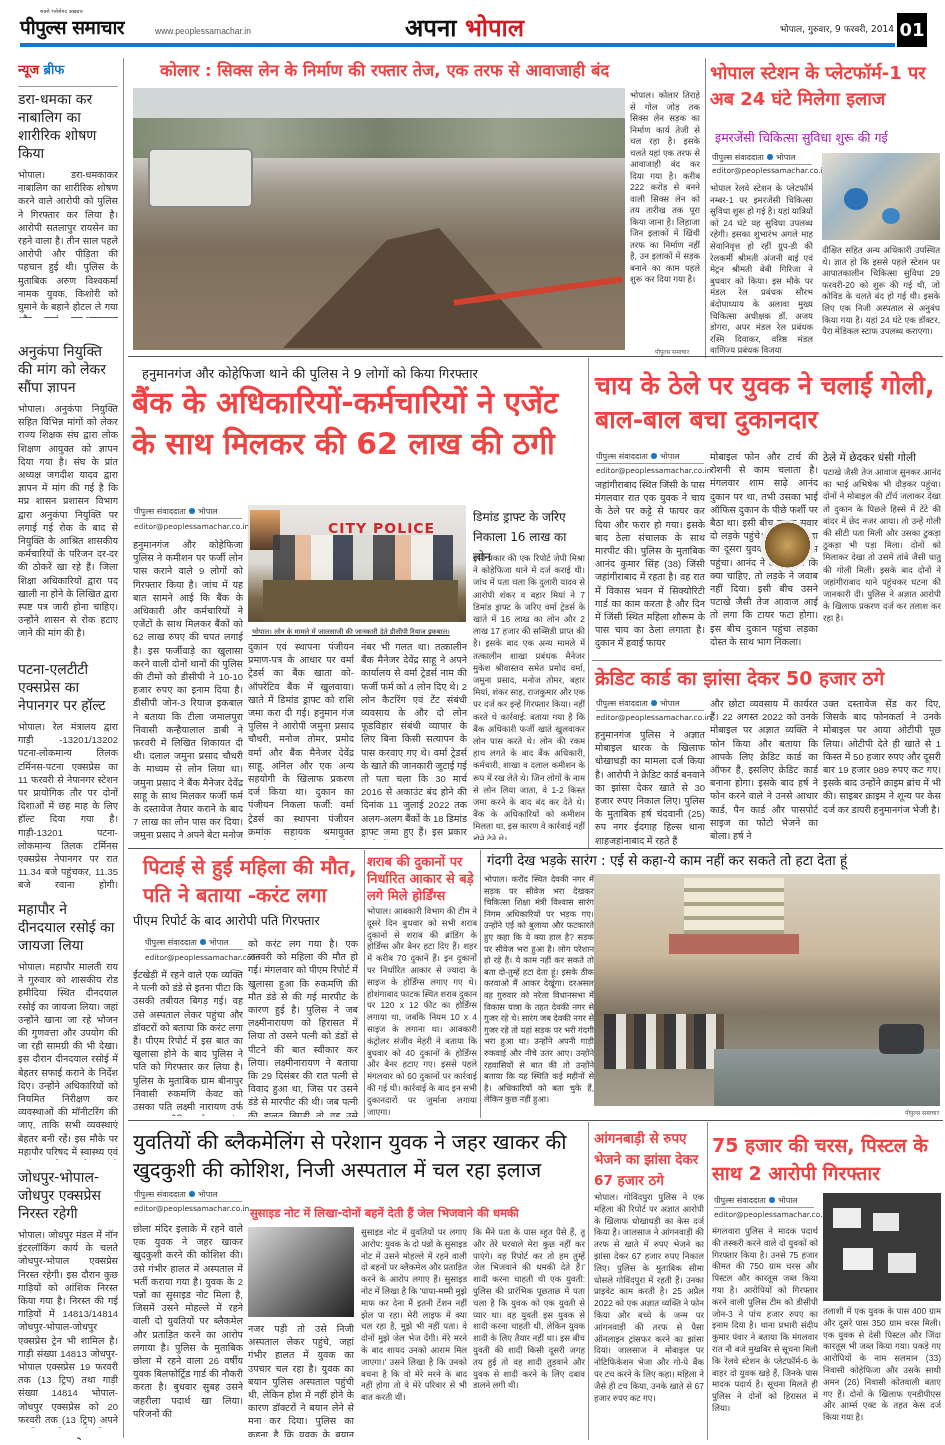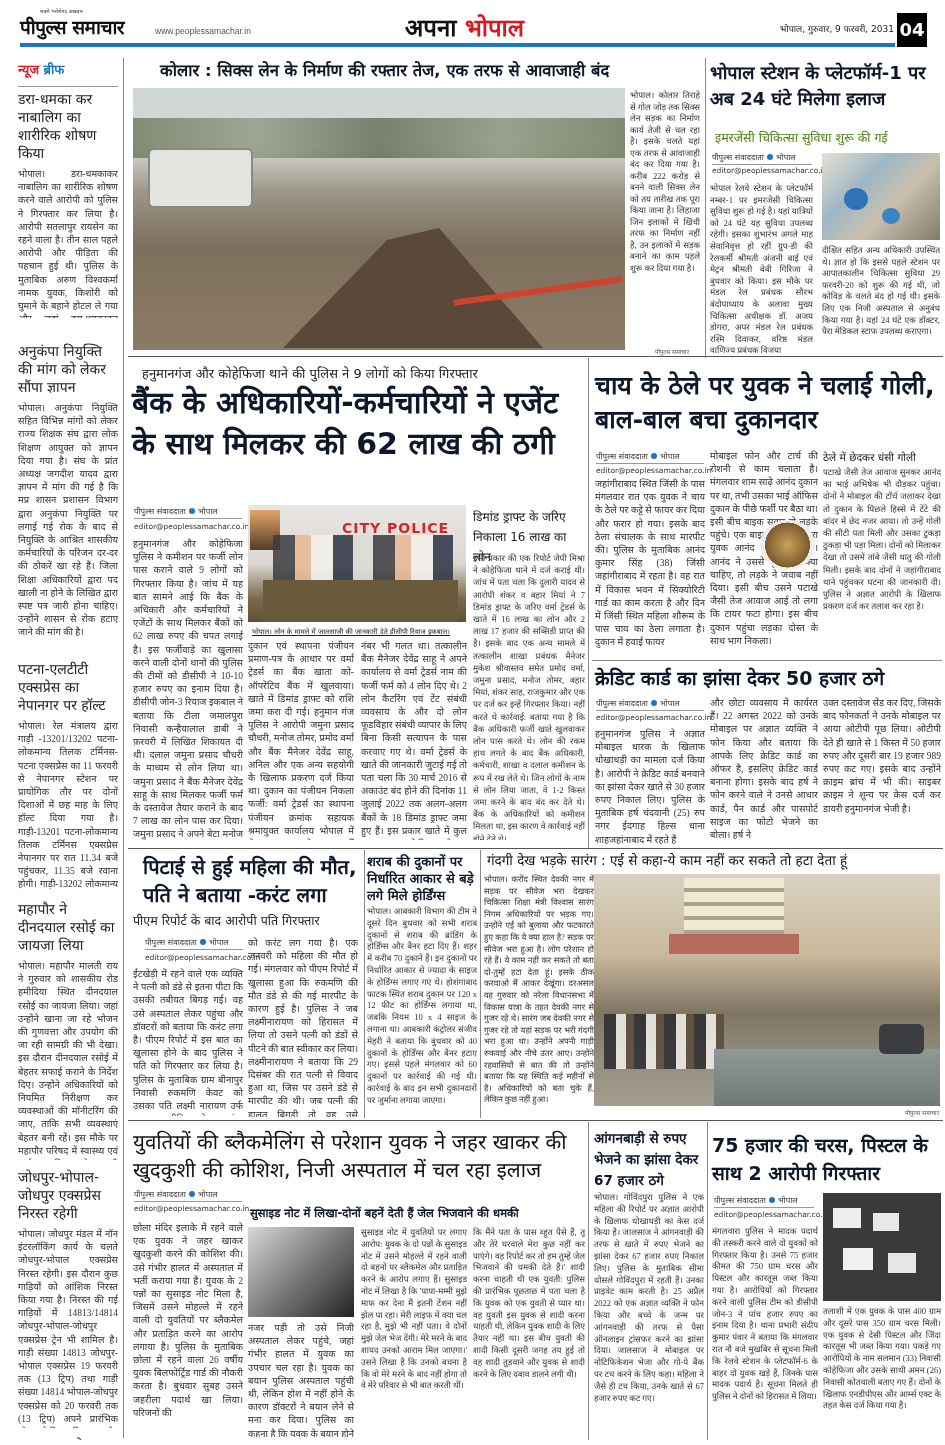--- a/index.html
+++ b/index.html
@@ -1,19 +1,19 @@
 <!DOCTYPE html>
 <html><head>
 <meta charset="utf-8">
 <style>
 *{box-sizing:border-box;margin:0;padding:0}
 body{width:945px;height:1445px;background:#fff;font-family:"DejaVu Sans",sans-serif;color:#222;overflow:hidden;position:relative}
 .abs{position:absolute}
-.body-text{font-size:9.5px;line-height:13.2px;text-align:justify;color:#333;overflow:hidden;font-family:Liberation Serif, serif}
-.hl{font-family:"DejaVu Sans",sans-serif;font-weight:bold;color:#0f172a;line-height:1.18}
+.body-text{font-size:9.5px;line-height:13.2px;text-align:justify;color:#333;overflow:hidden;font-family:Liberation Sans, sans-serif}
+.hl{font-family:"DejaVu Sans",sans-serif;font-weight:bold;color:#ef4444;line-height:1.18}
 .brief-h{font-size:14px;line-height:18px;color:#222;font-weight:normal;font-family:"DejaVu Sans",sans-serif}
 .byline{font-size:8px;color:#333;border-bottom:1px solid #999;padding-bottom:2px}
 .byline .dot{display:inline-block;width:6px;height:6px;border-radius:50%;background:#1b77c4;margin:0 3px}
 .email{font-size:7.5px;color:#333;margin-top:6px}
 .photo{background:#888;overflow:hidden}
 .vrule{position:absolute;width:1px;background:#888}
 .hrule{position:absolute;height:1px;background:#888}
 .caption{font-size:8px;color:#222;text-decoration:underline}
 </style>
 </head>
@@ -22,22 +22,22 @@
 <div class="abs" style="left:0;top:0;width:945px;height:50px;">
   <div class="abs" style="left:20px;top:8px;">
     <div style="font-size:5px;color:#333;margin-left:20px;">सबसे भरोसेमंद अखबार</div>
     <div style="font-family:'DejaVu Sans',sans-serif;font-weight:bold;font-size:19px;color:#111;letter-spacing:-0.5px;">पीपुल्स समाचार</div>
   </div>
   <div class="abs" style="left:155px;top:26px;font-size:8.5px;color:#555;font-family:'Liberation Sans',sans-serif;">www.peoplessamachar.in</div>
   <div class="abs" style="left:405px;top:10px;font-weight:bold;font-size:24px;">
     <span style="color:#111;">अपना</span>
     <span style="color:#d71920;">भोपाल</span>
   </div>
-  <div class="abs" style="left:780px;top:22px;font-size:9px;color:#222;">भोपाल, गुरुवार, 9 फरवरी, 2031</div>
-  <div class="abs" style="left:897px;top:13px;width:30px;height:34px;background:#000;color:#fff;font-weight:bold;font-size:18px;text-align:center;line-height:34px;">04</div>
+  <div class="abs" style="left:780px;top:22px;font-size:9px;color:#222;">भोपाल, गुरुवार, 9 फरवरी, 2014</div>
+  <div class="abs" style="left:897px;top:13px;width:30px;height:34px;background:#000;color:#fff;font-weight:bold;font-size:18px;text-align:center;line-height:34px;">01</div>
   <div class="abs" style="left:20px;top:43px;width:875px;height:4px;background:#1b77c4;"></div>
 </div>
 
 <div class="abs" style="left:18px;top:60px;width:100px;height:1380px;overflow:hidden;">
   <div style="font-weight:bold;font-size:13px;margin-bottom:8px;">
     <span style="color:#d71920;">न्यूज</span>
     <span style="color:#1b77c4;">ब्रीफ</span>
   </div>
   <div style="border-top:1px solid #999;padding-top:3px;">
     <div class="brief-h">डरा-धमका कर नाबालिग का शारीरिक शोषण किया</div>
@@ -71,21 +71,21 @@
   <div class="abs" style="left:0;top:30px;width:492px;height:40px;background:linear-gradient(90deg,#5d6c4c,#86907a,#4e5d44,#7f8a70,#5c6b4b);opacity:.7;"></div>
   <div class="abs" style="left:15px;top:60px;width:105px;height:60px;background:#e4e4df;border-radius:6px;border:2px solid #888;"></div>
   <div class="abs" style="left:150px;top:140px;width:260px;height:120px;background:#5a4838;clip-path:polygon(0 100%,40% 10%,60% 0,100% 100%);"></div>
   <div class="abs" style="left:320px;top:200px;width:170px;height:6px;background:#d0422e;transform:rotate(-8deg);"></div>
 </div>
 <div class="abs body-text" style="left:630px;top:90px;width:70px;height:250px;font-size:8.5px;line-height:11.5px;">भोपाल। कोलार तिराहे से गोल जोड़ तक सिक्स लेन सड़क का निर्माण कार्य तेजी से चल रहा है। इसके चलते यहां एक तरफ से आवाजाही बंद कर दिया गया है। करीब 222 करोड़ से बनने वाली सिक्स लेन को तय तारीख तक पूरा किया जाना है। लिहाजा जिन इलाकों में खिंची तरफ का निर्माण नहीं है, उन इलाकों में सड़क बनाने का काम पहले शुरू कर दिया गया है।</div>
 <div class="abs" style="left:655px;top:348px;font-size:6px;color:#555;">पीपुल्स समाचार</div>
 <div class="vrule" style="left:705px;top:58px;height:300px;"></div>
 
 <div class="abs hl" style="left:710px;top:60px;width:230px;font-size:18px;line-height:26px;">भोपाल स्टेशन के प्लेटफॉर्म-1 पर अब 24 घंटे मिलेगा इलाज</div>
-<div class="abs" style="left:715px;top:129px;font-size:12.5px;color:#4d7c0f;white-space:nowrap;">इमरजेंसी चिकित्सा सुविधा शुरू की गई</div>
+<div class="abs" style="left:715px;top:129px;font-size:12.5px;color:#a21caf;white-space:nowrap;">इमरजेंसी चिकित्सा सुविधा शुरू की गई</div>
 <div class="abs byline" style="left:712px;top:151px;width:100px;">
   <span>पीपुल्स संवाददाता</span><span class="dot"></span><span>भोपाल</span>
 </div>
 <div class="abs email" style="left:712px;top:160px;">editor@peoplessamachar.co.in</div>
 <div class="abs body-text" style="left:710px;top:183px;width:103px;height:170px;font-size:8.5px;line-height:11.6px;">भोपाल रेलवे स्टेशन के प्लेटफॉर्म नम्बर-1 पर इमरजेंसी चिकित्सा सुविधा शुरू हो गई है। यहां यात्रियों को 24 घंटे यह सुविधा उपलब्ध रहेगी। इसका शुभारंभ अगले माह सेवानिवृत्त हो रहीं ग्रुप-डी की रेलकर्मी श्रीमती अंजनी बाई एवं मेट्रन श्रीमती बेबी गिरिजा ने बुधवार को किया। इस मौके पर मंडल रेल प्रबंधक सौरभ बंदोपाध्याय के अलावा मुख्य चिकित्सा अधीक्षक डॉ. अजय डोगरा, अपर मंडल रेल प्रबंधक रश्मि दिवाकर, वरिष्ठ मंडल वाणिज्य प्रबंधक विजया</div>
 <div class="abs photo" style="left:822px;top:153px;width:118px;height:87px;background:linear-gradient(135deg,#e6dfd3 0%,#9fb6c5 35%,#c8c0ad 60%,#837c6d 100%);">
   <div class="abs" style="left:22px;top:35px;width:24px;height:22px;border-radius:50%;background:#2c74b5;"></div>
   <div class="abs" style="left:60px;top:55px;width:18px;height:16px;border-radius:50%;background:#3a86c4;"></div>
 </div>
 <div class="abs body-text" style="left:822px;top:245px;width:118px;height:110px;font-size:8.5px;line-height:11.6px;">दीक्षित सहित अन्य अधिकारी उपस्थित थे। ज्ञात हो कि इससे पहले स्टेशन पर आपातकालीन चिकित्सा सुविधा 29 फरवरी-20 को शुरू की गई थी, जो कोविड के चलते बंद हो गई थी। इसके लिए एक निजी अस्पताल से अनुबंध किया गया है। यहां 24 घंटे एक डॉक्टर, पैरा मेडिकल स्टाफ उपलब्ध कराएगा।</div>
@@ -94,21 +94,21 @@
 
 <div class="abs" style="left:142px;top:364px;font-size:13px;color:#222;white-space:nowrap;">हनुमानगंज और कोहेफिजा थाने की पुलिस ने 9 लोगों को किया गिरफ्तार</div>
 <div class="abs hl" style="left:132px;top:382px;width:455px;font-size:30px;line-height:41px;font-weight:bold;">बैंक के अधिकारियों-कर्मचारियों ने एजेंट के साथ मिलकर की 62 लाख की ठगी</div>
 <div class="abs byline" style="left:134px;top:505px;width:108px;">
   <span>पीपुल्स संवाददाता</span><span class="dot"></span><span>भोपाल</span>
 </div>
 <div class="abs email" style="left:134px;top:516px;">editor@peoplessamachar.co.in</div>
 <div class="abs body-text" style="left:133px;top:538px;width:110px;height:302px;">हनुमानगंज और कोहेफिजा पुलिस ने कमीशन पर फर्जी लोन पास कराने वाले 9 लोगों को गिरफ्तार किया है। जांच में यह बात सामने आई कि बैंक के अधिकारी और कर्मचारियों ने एजेंटों के साथ मिलकर बैंकों को 62 लाख रुपए की चपत लगाई है। इस फर्जीवाड़े का खुलासा करने वाली दोनों थानों की पुलिस की टीमों को डीसीपी ने 10-10 हजार रुपए का इनाम दिया है। डीसीपी जोन-3 रियाज इकबाल ने बताया कि टीला जमालपुरा निवासी कन्हैयालाल डाबी ने फ़रवरी में लिखित शिकायत दी थी। दलाल जमुना प्रसाद चौधरी के माध्यम से लोन लिया था। जमुना प्रसाद ने बैंक मैनेजर देवेंद्र साहू के साथ मिलकर फर्जी फर्म के दस्तावेज तैयार कराने के बाद 7 लाख का लोन पास कर दिया। जमुना प्रसाद ने अपने बेटा मनोज तोमर के साथ मिलकर उसके नाम प्रमोद वर्मा के नाम से फर्जी</div>
 <div class="abs photo" style="left:248px;top:505px;width:218px;height:117px;background:linear-gradient(180deg,#e9e7e3 0%,#dcd8d3 50%,#7b6a4a 80%,#5f5037 100%);">
   <div class="abs" style="left:2px;top:5px;width:30px;height:40px;background:linear-gradient(180deg,#e3a468,#553c2a);"></div>
-  <div class="abs" style="left:94px;top:15px;font-weight:bold;font-size:14px;color:#d1262a;letter-spacing:1px;">CITY POLICE</div>
+  <div class="abs" style="left:80px;top:15px;font-weight:bold;font-size:14px;color:#d1262a;letter-spacing:1px;">CITY POLICE</div>
   <div class="abs" style="left:25px;top:30px;width:180px;height:50px;background:repeating-linear-gradient(90deg,#3b3b3f 0 22px,#e8b896 22px 38px,#f5f2ee 38px 60px,#2b3344 60px 80px,#dcdcd6 80px 100px);opacity:.85;"></div>
   <div class="abs" style="left:15px;top:75px;width:195px;height:42px;background:#6a5a3c;"></div>
 </div>
 <div class="abs caption" style="left:252px;top:627px;width:212px;font-size:7px;white-space:nowrap;overflow:hidden;">भोपाल। लोन के मामले में जालसाजी की जानकारी देते डीसीपी रियाज इकबाल।</div>
 <div class="abs body-text" style="left:248px;top:640px;width:106px;height:200px;">दुकान एवं स्थापना पंजीयन प्रमाण-पत्र के आधार पर वर्मा ट्रेडर्स का बैंक खाता को-ऑपरेटिव बैंक में खुलवाया। खाते में डिमांड ड्राफ्ट को राशि जमा करा दी गई। हनुमान गंज पुलिस ने आरोपी जमुना प्रसाद चौधरी, मनोज तोमर, प्रमोद वर्मा और बैंक मैनेजर देवेंद्र साहू, अनिल और एक अन्य सहयोगी के खिलाफ प्रकरण दर्ज किया था। दुकान का पंजीयन निकला फर्जी: वर्मा ट्रेडर्स का स्थापना पंजीयन क्रमांक सहायक श्रमायुक्त कार्यालय भोपाल में चेक करवाया तो वह फर्जी निकला। जोधपटी</div>
 <div class="abs body-text" style="left:361px;top:640px;width:106px;height:200px;">नंबर भी गलत था। तत्कालीन बैंक मैनेजर देवेंद्र साहू ने अपने कार्यालय से वर्मा ट्रेडर्स नाम की फर्जी फर्म को 4 लोन दिए थे। 2 लोन कैटरिंग एवं टेंट संबंधी व्यवसाय के और दो लोन फूडविहार संबंधी व्यापार के लिए बिना किसी सत्यापन के पास करवाए गए थे। वर्मा ट्रेडर्स के खाते की जानकारी जुटाई गई तो पता चला कि 30 मार्च 2016 से अकाउंट बंद होने की दिनांक 11 जुलाई 2022 तक अलग-अलग बैंकों के 18 डिमांड ड्राफ्ट जमा हुए हैं। इस प्रकार खाते में कुल 62 लाख रुपए क्रेडिट हुए थे।</div>
 <div class="abs" style="left:473px;top:507px;width:112px;font-size:12px;line-height:20px;color:#222;">डिमांड ड्राफ्ट के जरिए निकाला 16 लाख का लोन</div>
 <div class="abs body-text" style="left:473px;top:552px;width:112px;height:288px;font-size:8.5px;line-height:12.2px;">इसी प्रकार की एक रिपोर्ट जेपी मिश्रा ने कोहेफिजा थाने में दर्ज कराई थी। जांच में पता चला कि दुलारी यादव से आरोपी शंकर व बहार मियां ने 7 डिमांड ड्राफ्ट के जरिए वर्मा ट्रेडर्स के खाते में 16 लाख का लोन और 2 लाख 17 हजार की सब्सिडी प्राप्त की है। इसके बाद एक अन्य मामले में तत्कालीन शाखा प्रबंधक मैनेजर मुकेश श्रीवास्तव समेत प्रमोद वर्मा, जमुना प्रसाद, मनोज तोमर, बहार मियां, शंकर साह, राजकुमार और एक पर दर्ज कर इन्हें गिरफ्तार किया। नहीं करते थे कार्रवाई: बताया गया है कि बैंक अधिकारी फर्जी खाते खुलवाकर लोन पास करते थे। लोन की रकम हाथ लगते के बाद बैंक अधिकारी, कर्मचारी, शाखा व दलाल कमीशन के रूप में रख लेते थे। जिन लोगों के नाम से लोन लिया जाता, वे 1-2 किस्त जमा करने के बाद बंद कर देते थे। बैंक के अधिकारियों को कमीशन मिलता था, इस कारण वे कार्रवाई नहीं होने देते थे।</div>
 <div class="vrule" style="left:588px;top:358px;height:490px;"></div>
 

